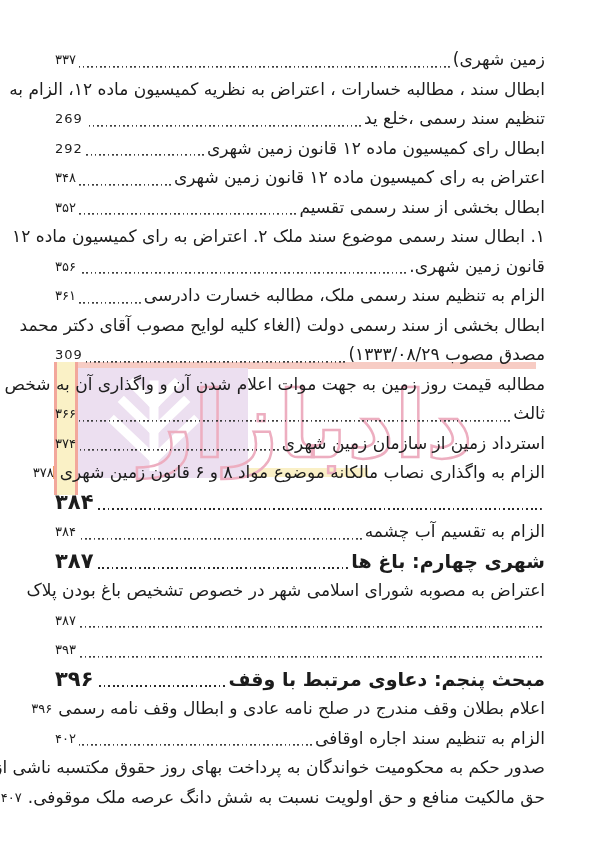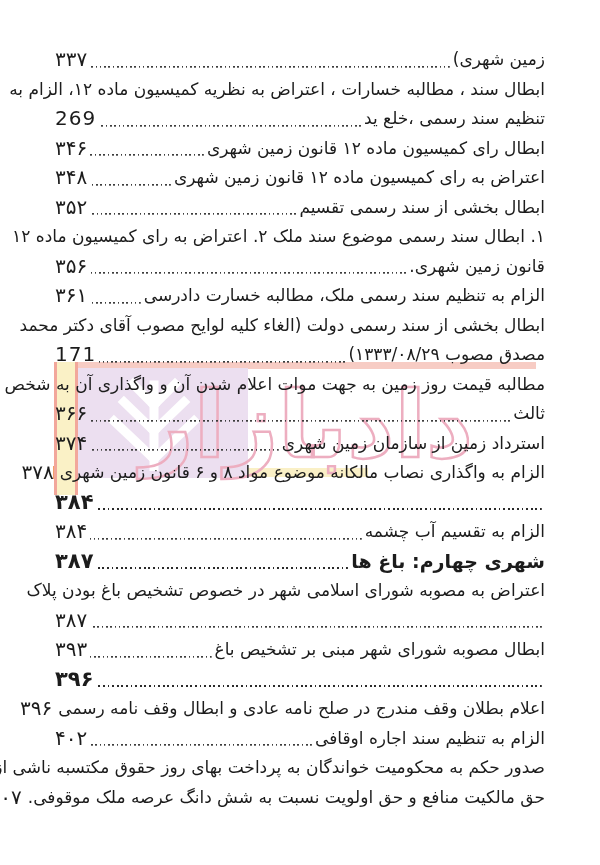--- a/index.html
+++ b/index.html
@@ -42,21 +42,21 @@
     height:29.5px;display:flex;align-items:center;
     font-size:17px;line-height:29.5px;
   }
   .row .title{white-space:nowrap;}
   .row .leader{
     flex:1 1 auto;align-self:stretch;margin:0 3px;min-width:0;
     background-image:repeating-linear-gradient(to left,#3c3c3c 0 1.6px,transparent 1.6px 4.3px);
     background-repeat:no-repeat;background-size:100% 1.7px;background-position:center bottom 7px;
   }
   .row .leader.none{background:none;}
-  .row .pagenum{white-space:nowrap;font-size:20px;letter-spacing:1px;}
+  .row .pagenum{white-space:nowrap;font-size:13px;letter-spacing:1px;}
   .row.wrapline{display:block;text-align:justify;text-align-last:justify;white-space:nowrap;}
   .row.bold{font-weight:bold;font-size:19px;}
   .row.bold .pagenum{font-size:21px;font-weight:bold;}
   .row.bold .leader{background-image:repeating-linear-gradient(to left,#2a2a2a 0 1.8px,transparent 1.8px 4.6px);background-size:100% 2px;}
   
   .tulip{width:108px;height:96px;}
 </style>
 </head>
 <body>
 
@@ -90,21 +90,21 @@
       </div>
       <div class="row wrapline">ابطال سند ، مطالبه خسارات ، اعتراض به نظریه کمیسیون ماده ۱۲، الزام به</div>
       <div class="row">
         <span class="title">تنظیم سند رسمی ،خلع ید </span>
         <span class="leader"></span>
         <span class="pagenum">269</span>
       </div>
       <div class="row">
         <span class="title">ابطال رای کمیسیون ماده ۱۲ قانون زمین شهری</span>
         <span class="leader"></span>
-        <span class="pagenum">۳۴۶</span>
+        <span class="pagenum">292</span>
       </div>
       <div class="row">
         <span class="title">اعتراض به رای کمیسیون ماده ۱۲ قانون زمین شهری</span>
         <span class="leader"></span>
         <span class="pagenum">۳۴۸</span>
       </div>
       <div class="row">
         <span class="title">ابطال بخشی از سند رسمی تقسیم</span>
         <span class="leader"></span>
         <span class="pagenum">۳۵۲</span>
@@ -117,21 +117,21 @@
       </div>
       <div class="row">
         <span class="title">الزام به تنظیم سند رسمی ملک، مطالبه خسارت دادرسی</span>
         <span class="leader"></span>
         <span class="pagenum">۳۶۱</span>
       </div>
       <div class="row wrapline">ابطال بخشی از سند رسمی دولت (الغاء کلیه لوایح مصوب آقای دکتر محمد</div>
       <div class="row">
         <span class="title">مصدق مصوب ۱۳۳۳/۰۸/۲۹)</span>
         <span class="leader"></span>
-        <span class="pagenum">171</span>
+        <span class="pagenum">309</span>
       </div>
       <div class="row wrapline">مطالبه قیمت روز زمین به جهت موات اعلام شدن آن و واگذاری آن به شخص</div>
       <div class="row">
         <span class="title">ثالث </span>
         <span class="leader"></span>
         <span class="pagenum">۳۶۶</span>
       </div>
       <div class="row">
         <span class="title">استرداد زمین از سازمان زمین شهری</span>
         <span class="leader"></span>
@@ -155,25 +155,25 @@
         <span class="title">شهری چهارم: باغ ها </span>
         <span class="leader"></span>
         <span class="pagenum">۳۸۷</span>
       </div>
       <div class="row wrapline">اعتراض به مصوبه شورای اسلامی شهر در خصوص تشخیص باغ بودن  پلاک</div>
       <div class="row">
         <span class="leader"></span>
         <span class="pagenum">۳۸۷</span>
       </div>
       <div class="row">
-        <span class="title">ابطال مصوبه شورای شهر مبنی بر تشخیص باغ</span>
         <span class="leader"></span>
         <span class="pagenum">۳۹۳</span>
       </div>
       <div class="row bold">
+        <span class="title">مبحث پنجم: دعاوی مرتبط با وقف  </span>
         <span class="leader"></span>
         <span class="pagenum">۳۹۶</span>
       </div>
       <div class="row">
         <span class="title">اعلام بطلان وقف مندرج در صلح نامه عادی و ابطال وقف نامه رسمی</span>
         <span class="leader"></span>
         <span class="pagenum">۳۹۶</span>
       </div>
       <div class="row">
         <span class="title">الزام به تنظیم سند اجاره اوقافی </span>

